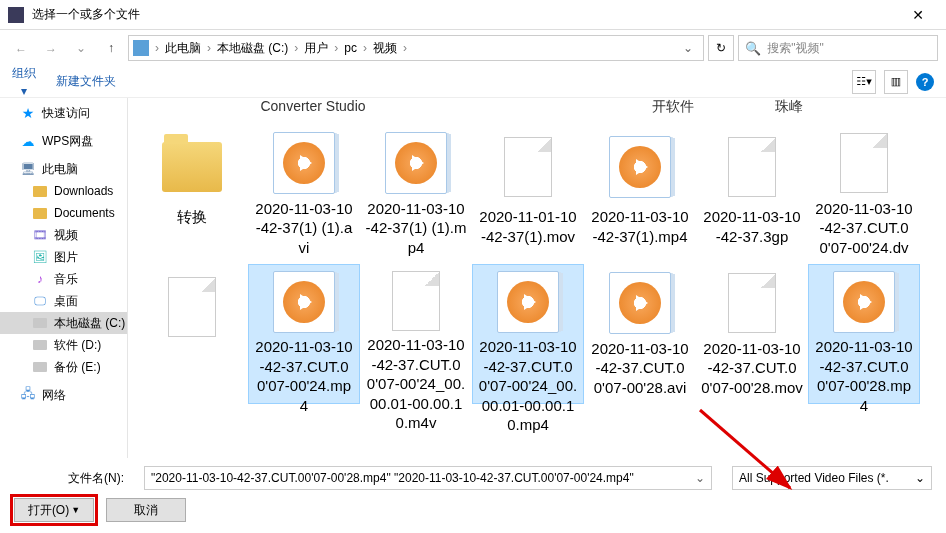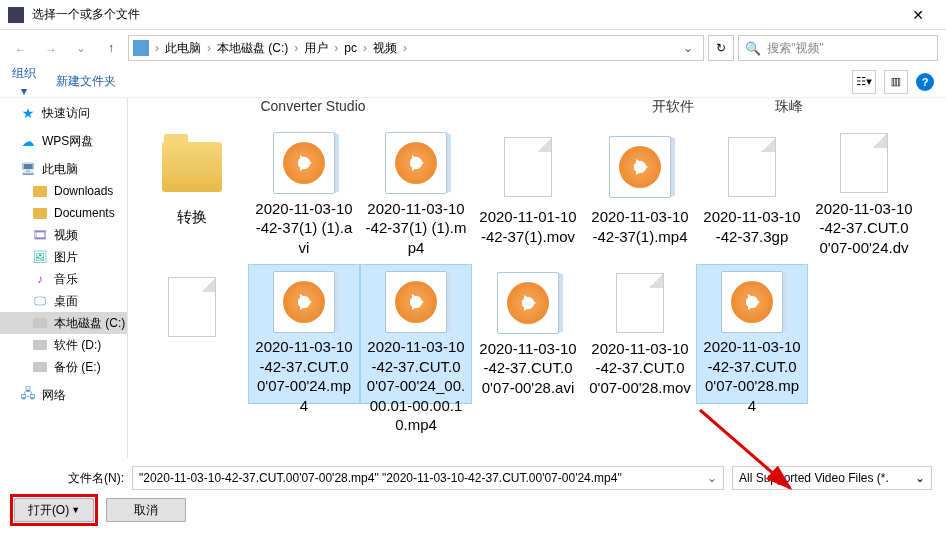--- a/index.html
+++ b/index.html
@@ -56,21 +56,21 @@
 .play-circle { width: 42px; height: 42px; border-radius: 50%; background: radial-gradient(circle, #fff 20%, #f5a050 21%, #e88020); display: flex; align-items: center; justify-content: center; }
 .play-tri { width: 0; height: 0; border-left: 12px solid #fff; border-top: 8px solid transparent; border-bottom: 8px solid transparent; margin-left: 3px; }
 .doc-thumb { width: 48px; height: 60px; background: #fff; border: 1px solid #ccc; position: relative; }
 .doc-thumb::after { content: ""; position: absolute; top: 0; right: 0; width: 14px; height: 14px; background: linear-gradient(135deg, #fff 50%, #ddd 50%); }
 
 
 .header-frag { position: absolute; top: 0; font-size: 14px; text-align: center; color: #333; }
 
 
 .bottombar { padding: 8px 14px; display: flex; flex-direction: column; gap: 8px; }
-.filename-row { display: flex; align-items: center; gap: 8px; }
+.filename-row { display: flex; align-items: center; gap: 20px; }
 .fn-label { width: 110px; text-align: right; }
 .fn-input { flex: 1; height: 24px; border: 1px solid #ccc; padding: 0 6px; font-size: 12px; display: flex; align-items: center; justify-content: space-between; }
 .fn-input .drop { color: #666; }
 .filter-box { width: 200px; height: 24px; border: 1px solid #ccc; padding: 0 6px; display: flex; align-items: center; justify-content: space-between; font-size: 12px; }
 .btn-row { display: flex; justify-content: flex-start; gap: 12px; padding-right: 12px; }
 .dlg-btn { width: 80px; height: 24px; border: 1px solid #adadad; background: #e1e1e1; display: flex; align-items: center; justify-content: center; cursor: pointer; font-size: 12px; }
 .dlg-btn.primary-marked { outline: 3px solid #d00; outline-offset: 1px; }
 
 
 .arrow-svg { position: absolute; pointer-events: none; }
@@ -274,20 +274,26 @@
         <div class="file-item selected">
           <div class="file-thumb">
             <div class="video-thumb">
               <div class="play-circle">
                 <div class="play-tri"></div>
               </div>
             </div>
           </div>
           <div class="file-label">2020-11-03-10-42-37.CUT.00'07-00'24.mp4</div>
         </div>
+        <div class="file-item">
+          <div class="file-thumb">
+            <div class="doc-thumb"></div>
+          </div>
+          <div class="file-label">2020-11-03-10-42-37.CUT.00'07-00'24_00.00.01-00.00.10.m4v</div>
+        </div>
         <div class="file-item selected">
           <div class="file-thumb">
             <div class="video-thumb">
               <div class="play-circle">
                 <div class="play-tri"></div>
               </div>
             </div>
           </div>
           <div class="file-label">2020-11-03-10-42-37.CUT.00'07-00'24_00.00.01-00.00.10.mp4</div>
         </div>

